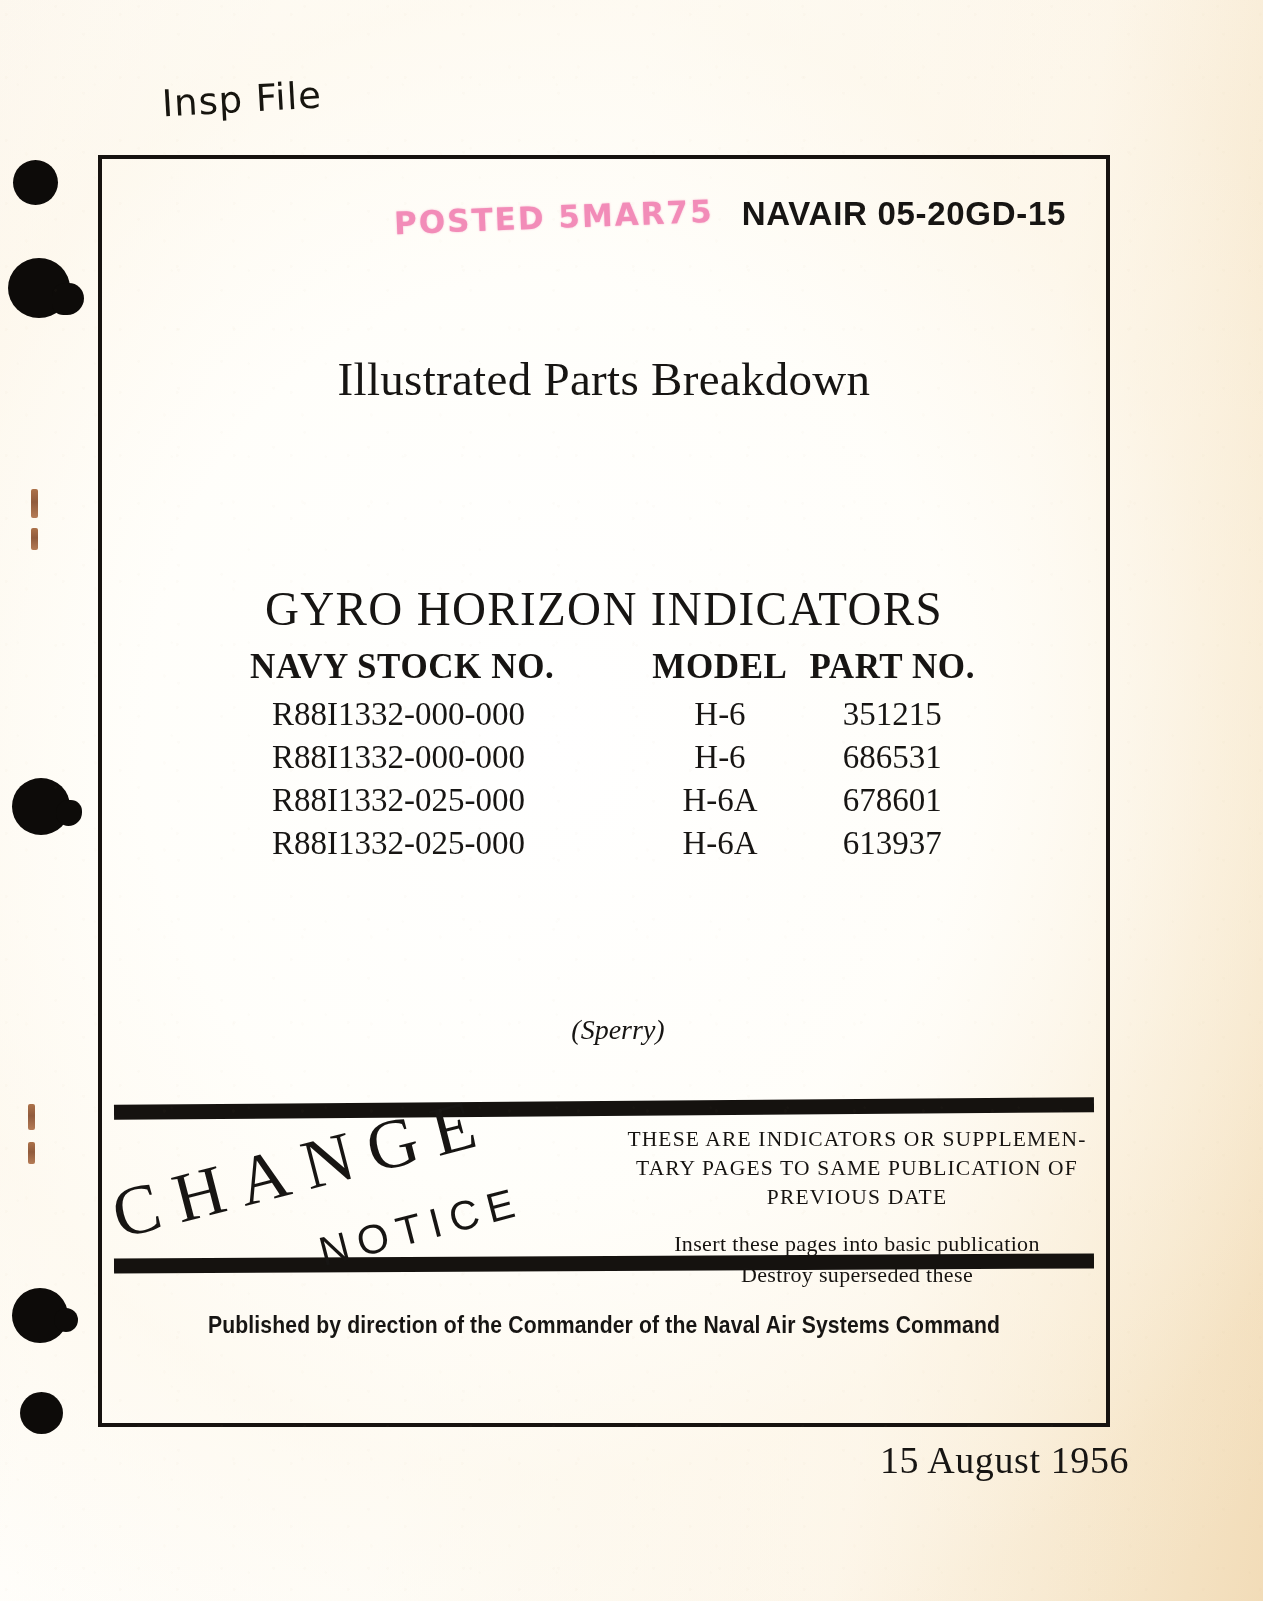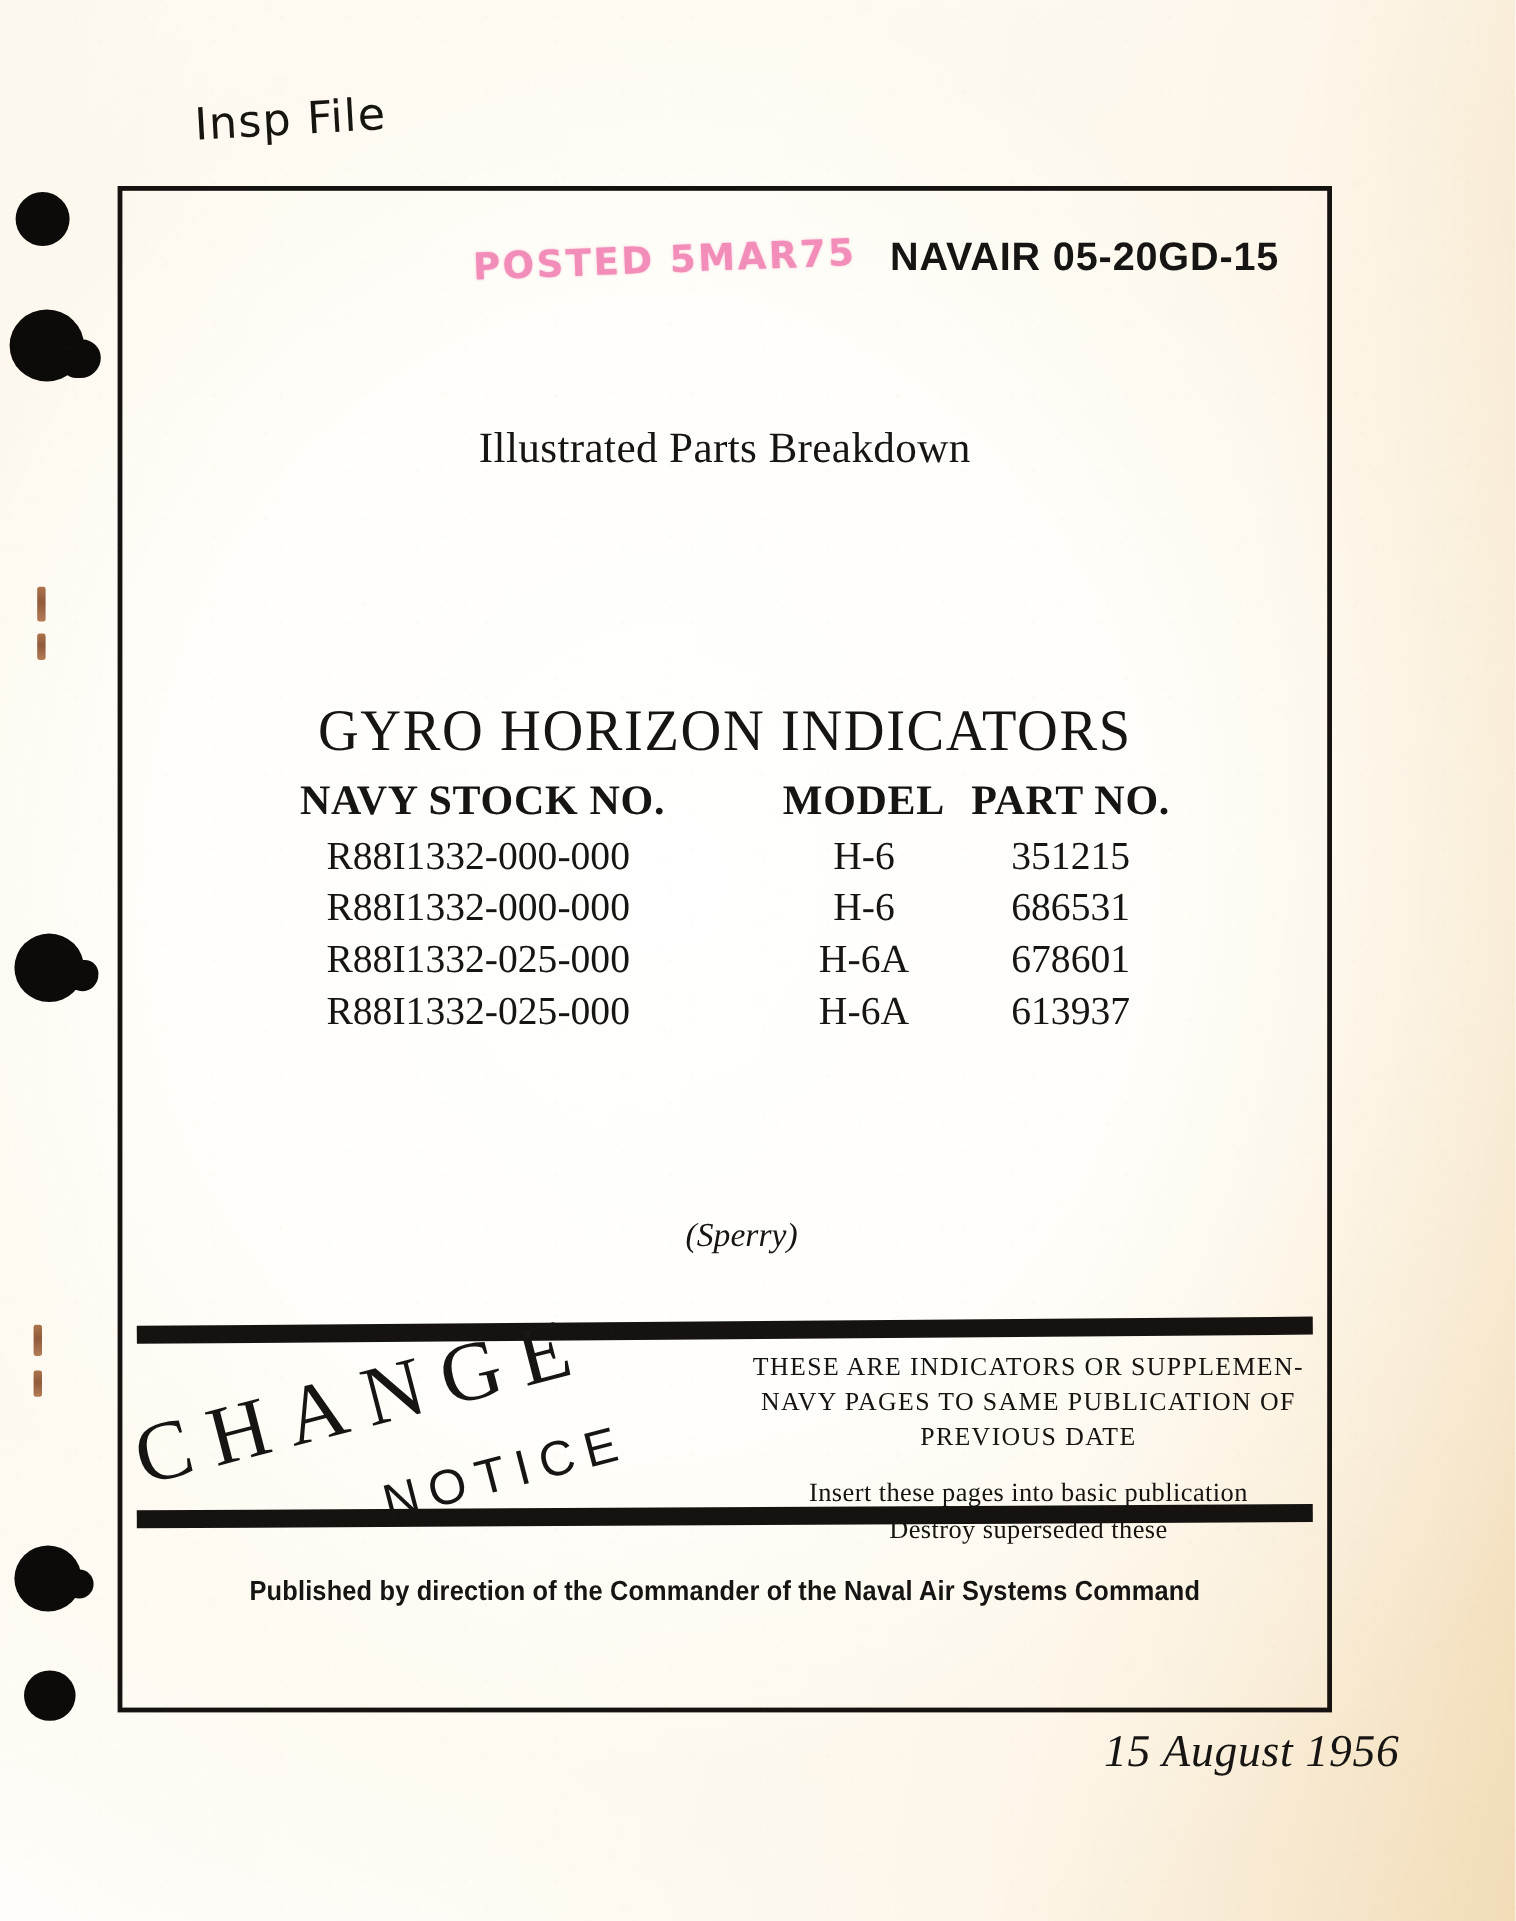--- a/index.html
+++ b/index.html
@@ -103,21 +103,21 @@
     letter-spacing: 0.7px;
     white-space: nowrap;
   }
 
   #ipb {
     position: absolute;
     top: 193px;
     left: 0;
     width: 100%;
     text-align: center;
-    font-size: 36px;
+    font-size: 47px;
     font-family: "Liberation Serif", "DejaVu Serif", serif;
     letter-spacing: 0.3px;
   }
 
   #gyro {
     position: absolute;
     top: 421px;
     left: 0;
     width: 100%;
     text-align: center;
@@ -239,25 +239,23 @@
     letter-spacing: 0.15px;
     transform: scaleX(0.92);
   }
 
   
   #date-main {
     position: absolute;
     left: 880px;
     top: 1438px;
     font-family: "Liberation Serif", "DejaVu Serif", serif;
-    font-style: italic;
     font-size: 38px;
     letter-spacing: 0.6px;
     white-space: nowrap;
-    margin-left: 40px;
   }
   #date-change {
     position: absolute;
     left: 886px;
     top: 1497px;
     font-family: "Liberation Mono", "DejaVu Sans Mono", monospace;
     font-size: 23px;
     letter-spacing: 0.6px;
     white-space: nowrap;
   }
@@ -333,21 +331,21 @@
     <div id="notice-band">
       <div class="rule" id="rule-top"></div>
       <div class="rule" id="rule-bottom"></div>
 
       <div id="change-word">CHANGE</div>
       <div id="notice-word">NOTICE</div>
 
       <div id="notice-text">
         <div class="nt-caps">
           <div>THESE ARE INDICATORS OR SUPPLEMEN-</div>
-          <div>NAVY PAGES TO SAME PUBLICATION OF</div>
+          <div>TARY PAGES TO SAME PUBLICATION OF</div>
           <div>PREVIOUS DATE</div>
         </div>
         <div class="nt-mixed">
           <div>Insert these pages into basic publication</div>
           <div>Destroy superseded these</div>
         </div>
       </div>
     </div>
 
     <div id="published">Published by direction of the Commander of the Naval Air Systems Command</div>

